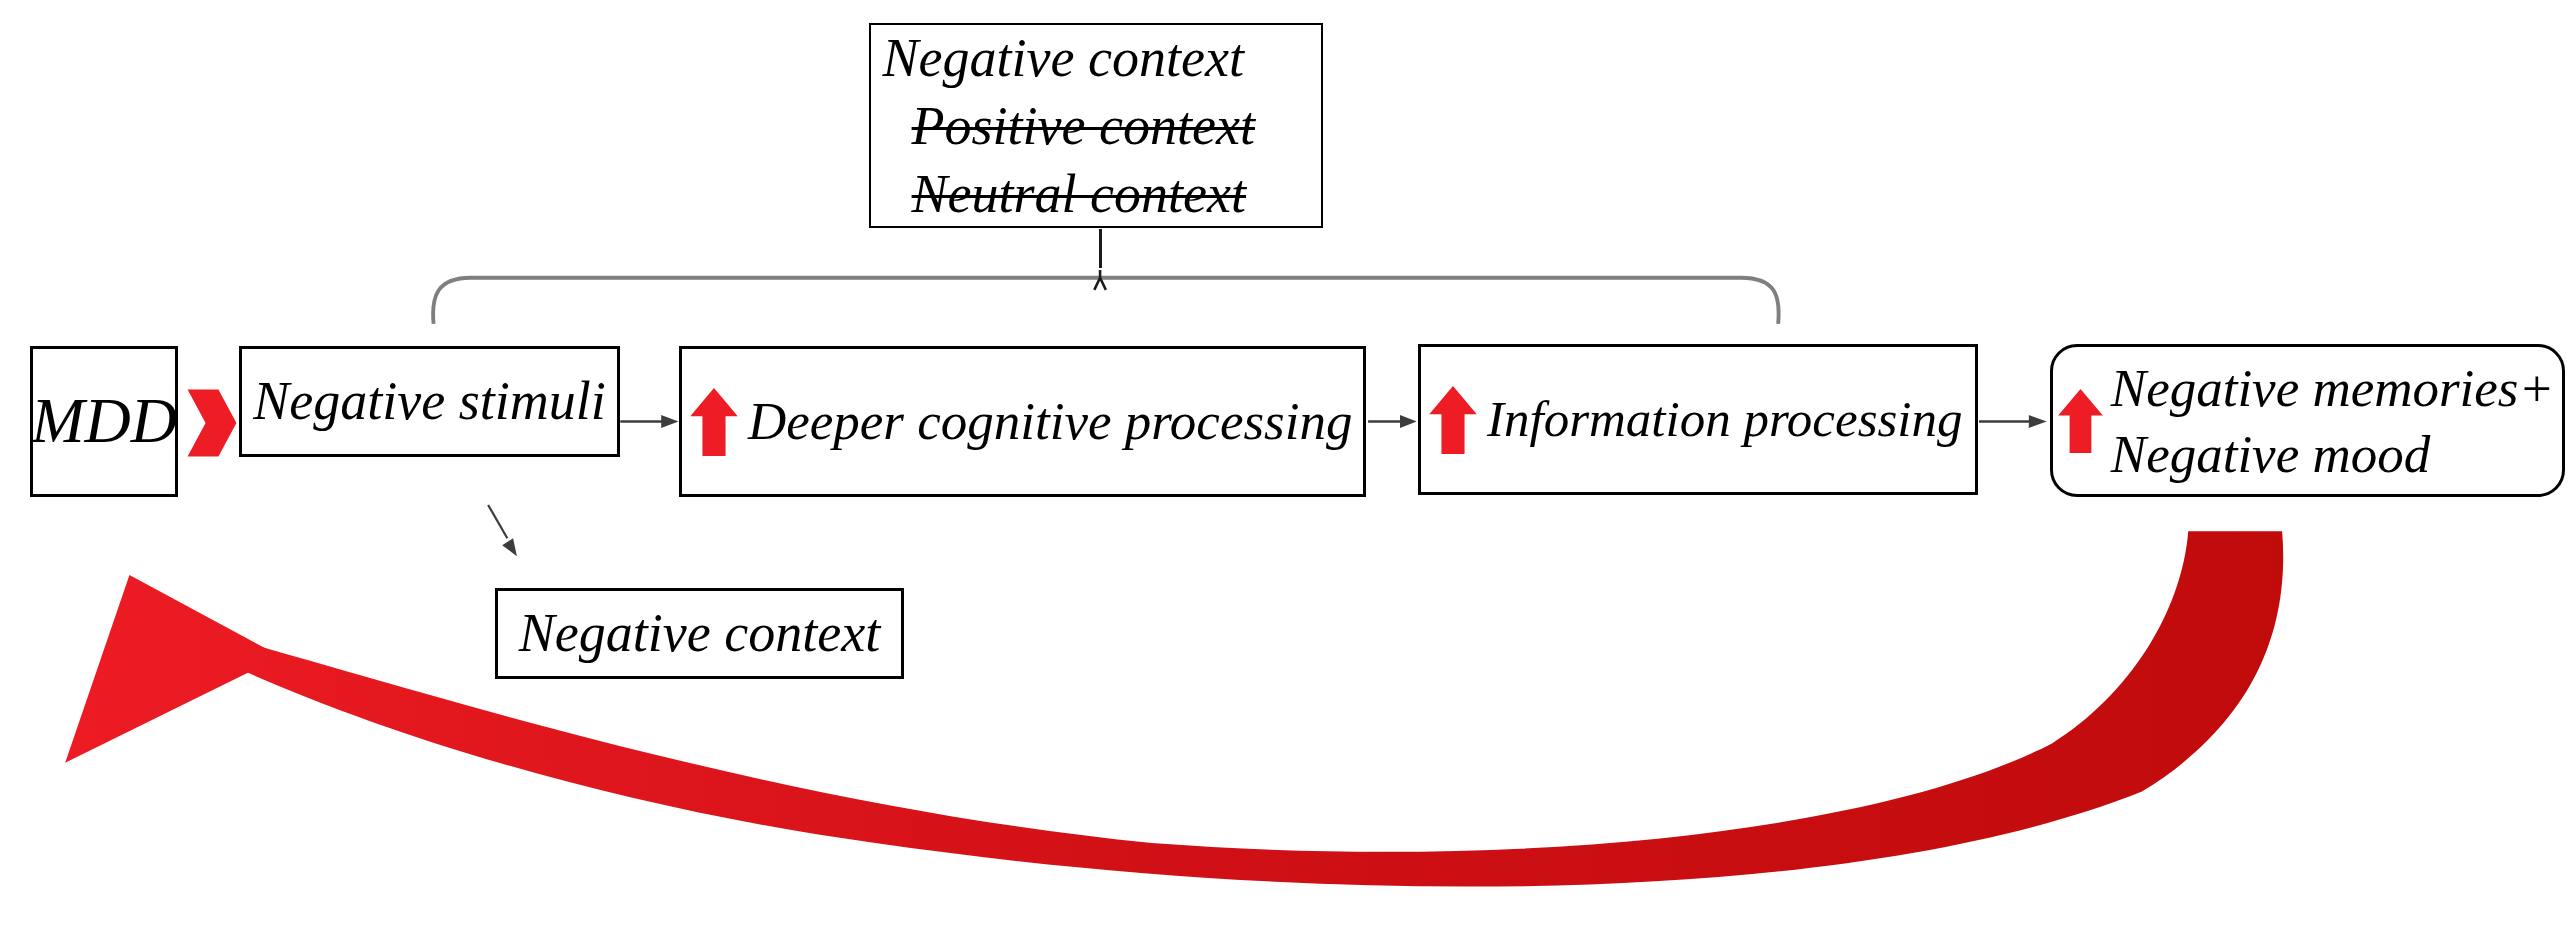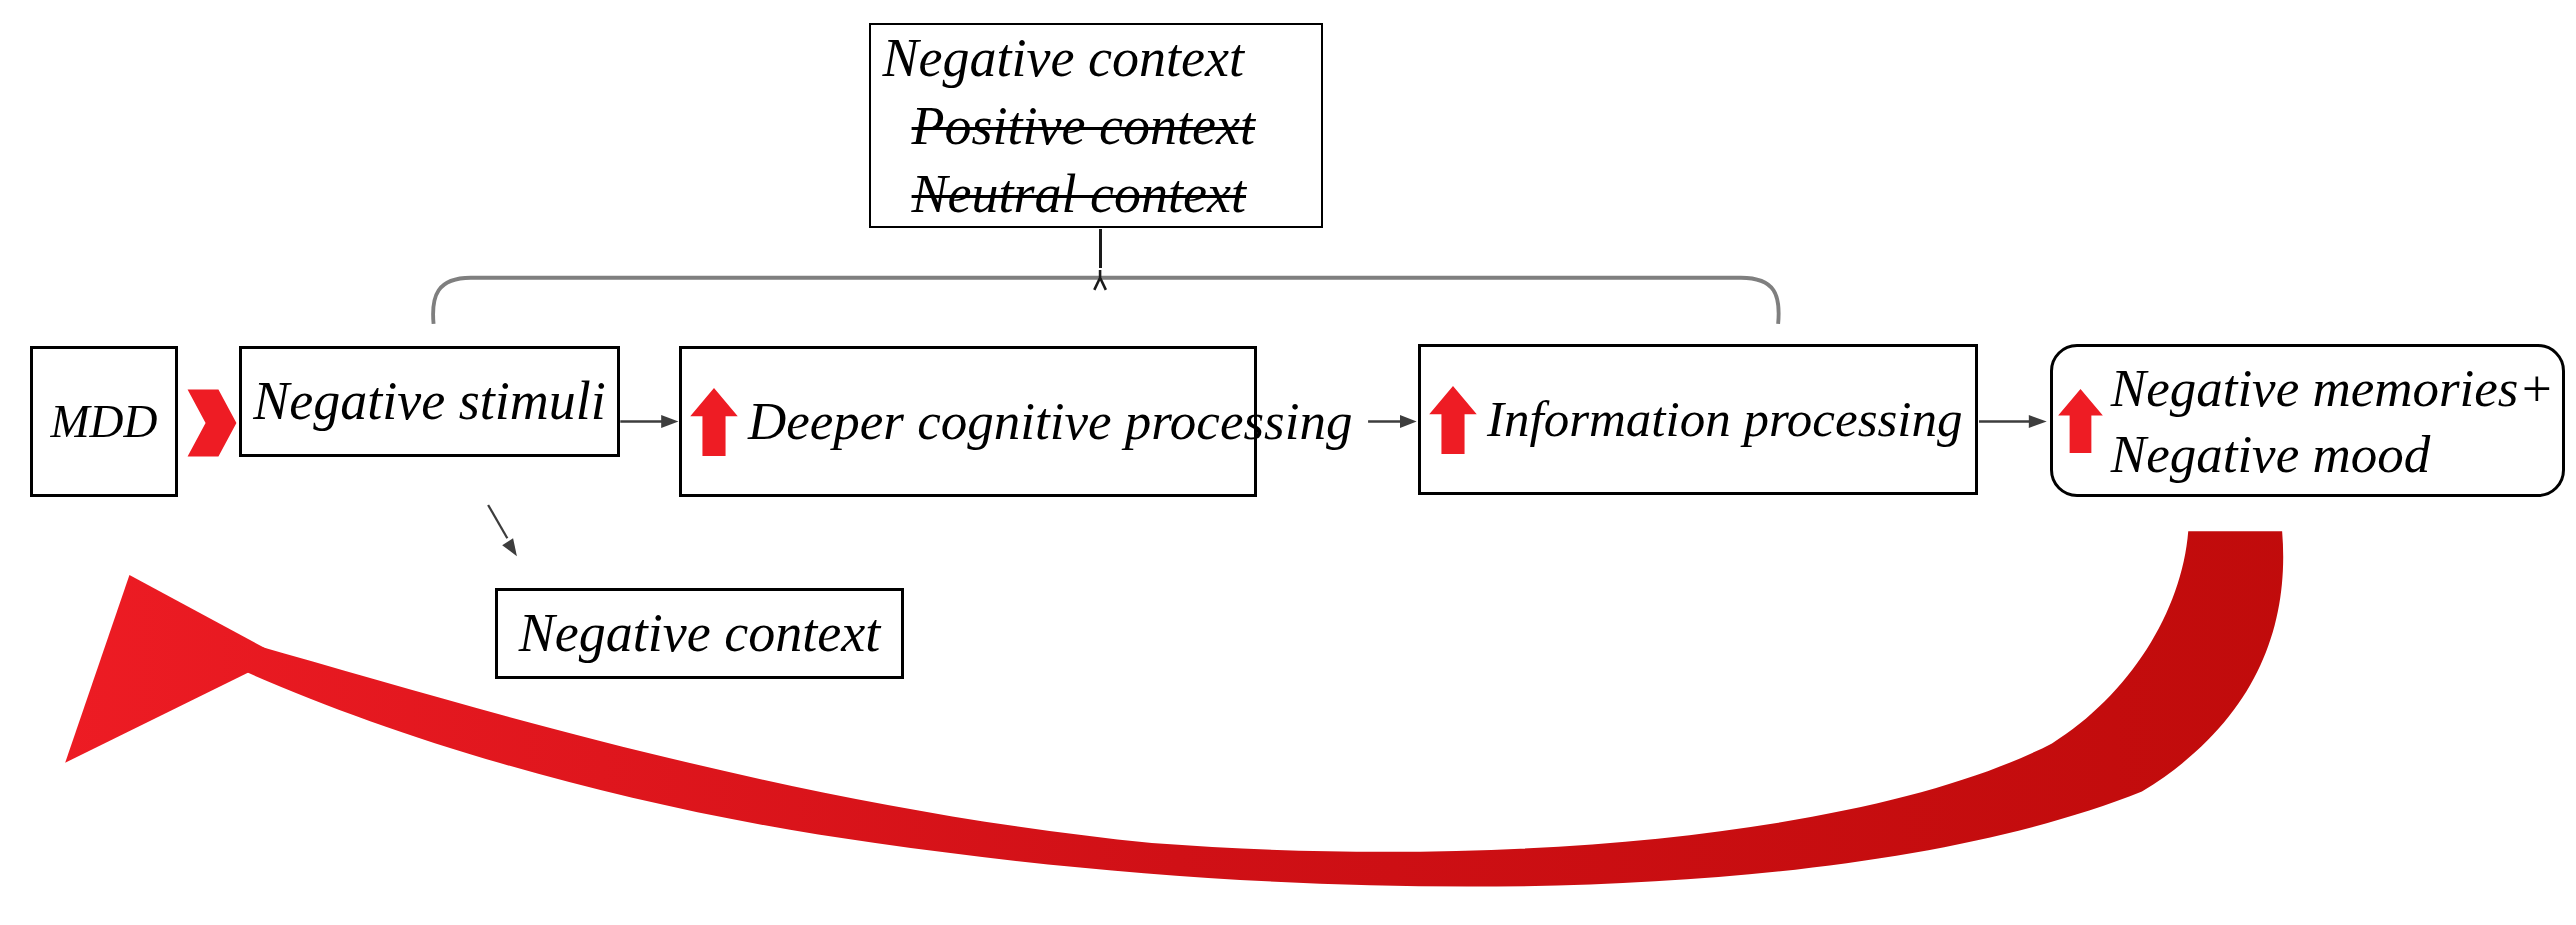--- a/index.html
+++ b/index.html
@@ -37,24 +37,24 @@
     border-width:2.6px;
     flex-direction:column;
     align-items:flex-start;
     justify-content:center;
     padding-left:11.6px;
   }
   .top-box .ctx-line{font-size:54px;line-height:68px;}
   .struck{text-decoration:line-through;text-decoration-thickness:3.2px;text-decoration-color:var(--c-text);margin-left:29px;}
   
   .mdd-box{left:30px;top:346px;width:148px;height:151px;justify-content:center;}
-  .mdd-box .label{font-size:47px;}
+  .mdd-box .label{font-size:64px;}
   .stim-box{left:239px;top:346px;width:381px;height:111px;justify-content:center;}
   .stim-box .label{font-size:54px;}
-  .deeper-box{left:679px;top:346px;width:578px;height:151px;padding-left:7.7px;}
+  .deeper-box{left:679px;top:346px;width:687px;height:151px;padding-left:7.7px;}
   .info-box{left:1418px;top:344px;width:560px;height:151px;padding-left:7.7px;}
   .info-box .label{font-size:51px;}
   .mem-box{left:2050px;top:344px;width:515px;height:153px;padding-left:5.1px;border-radius:27px;}
   .mem-box .label{font-size:53px;line-height:66px;}
   .mem-lines{display:flex;flex-direction:column;align-items:flex-start;}
   
   .ctx-box{left:495px;top:588px;width:409px;height:91px;justify-content:center;}
   .ctx-box .label{font-size:54px;}
   
   .up-arrow{flex:0 0 auto;margin-right:10.3px;}

